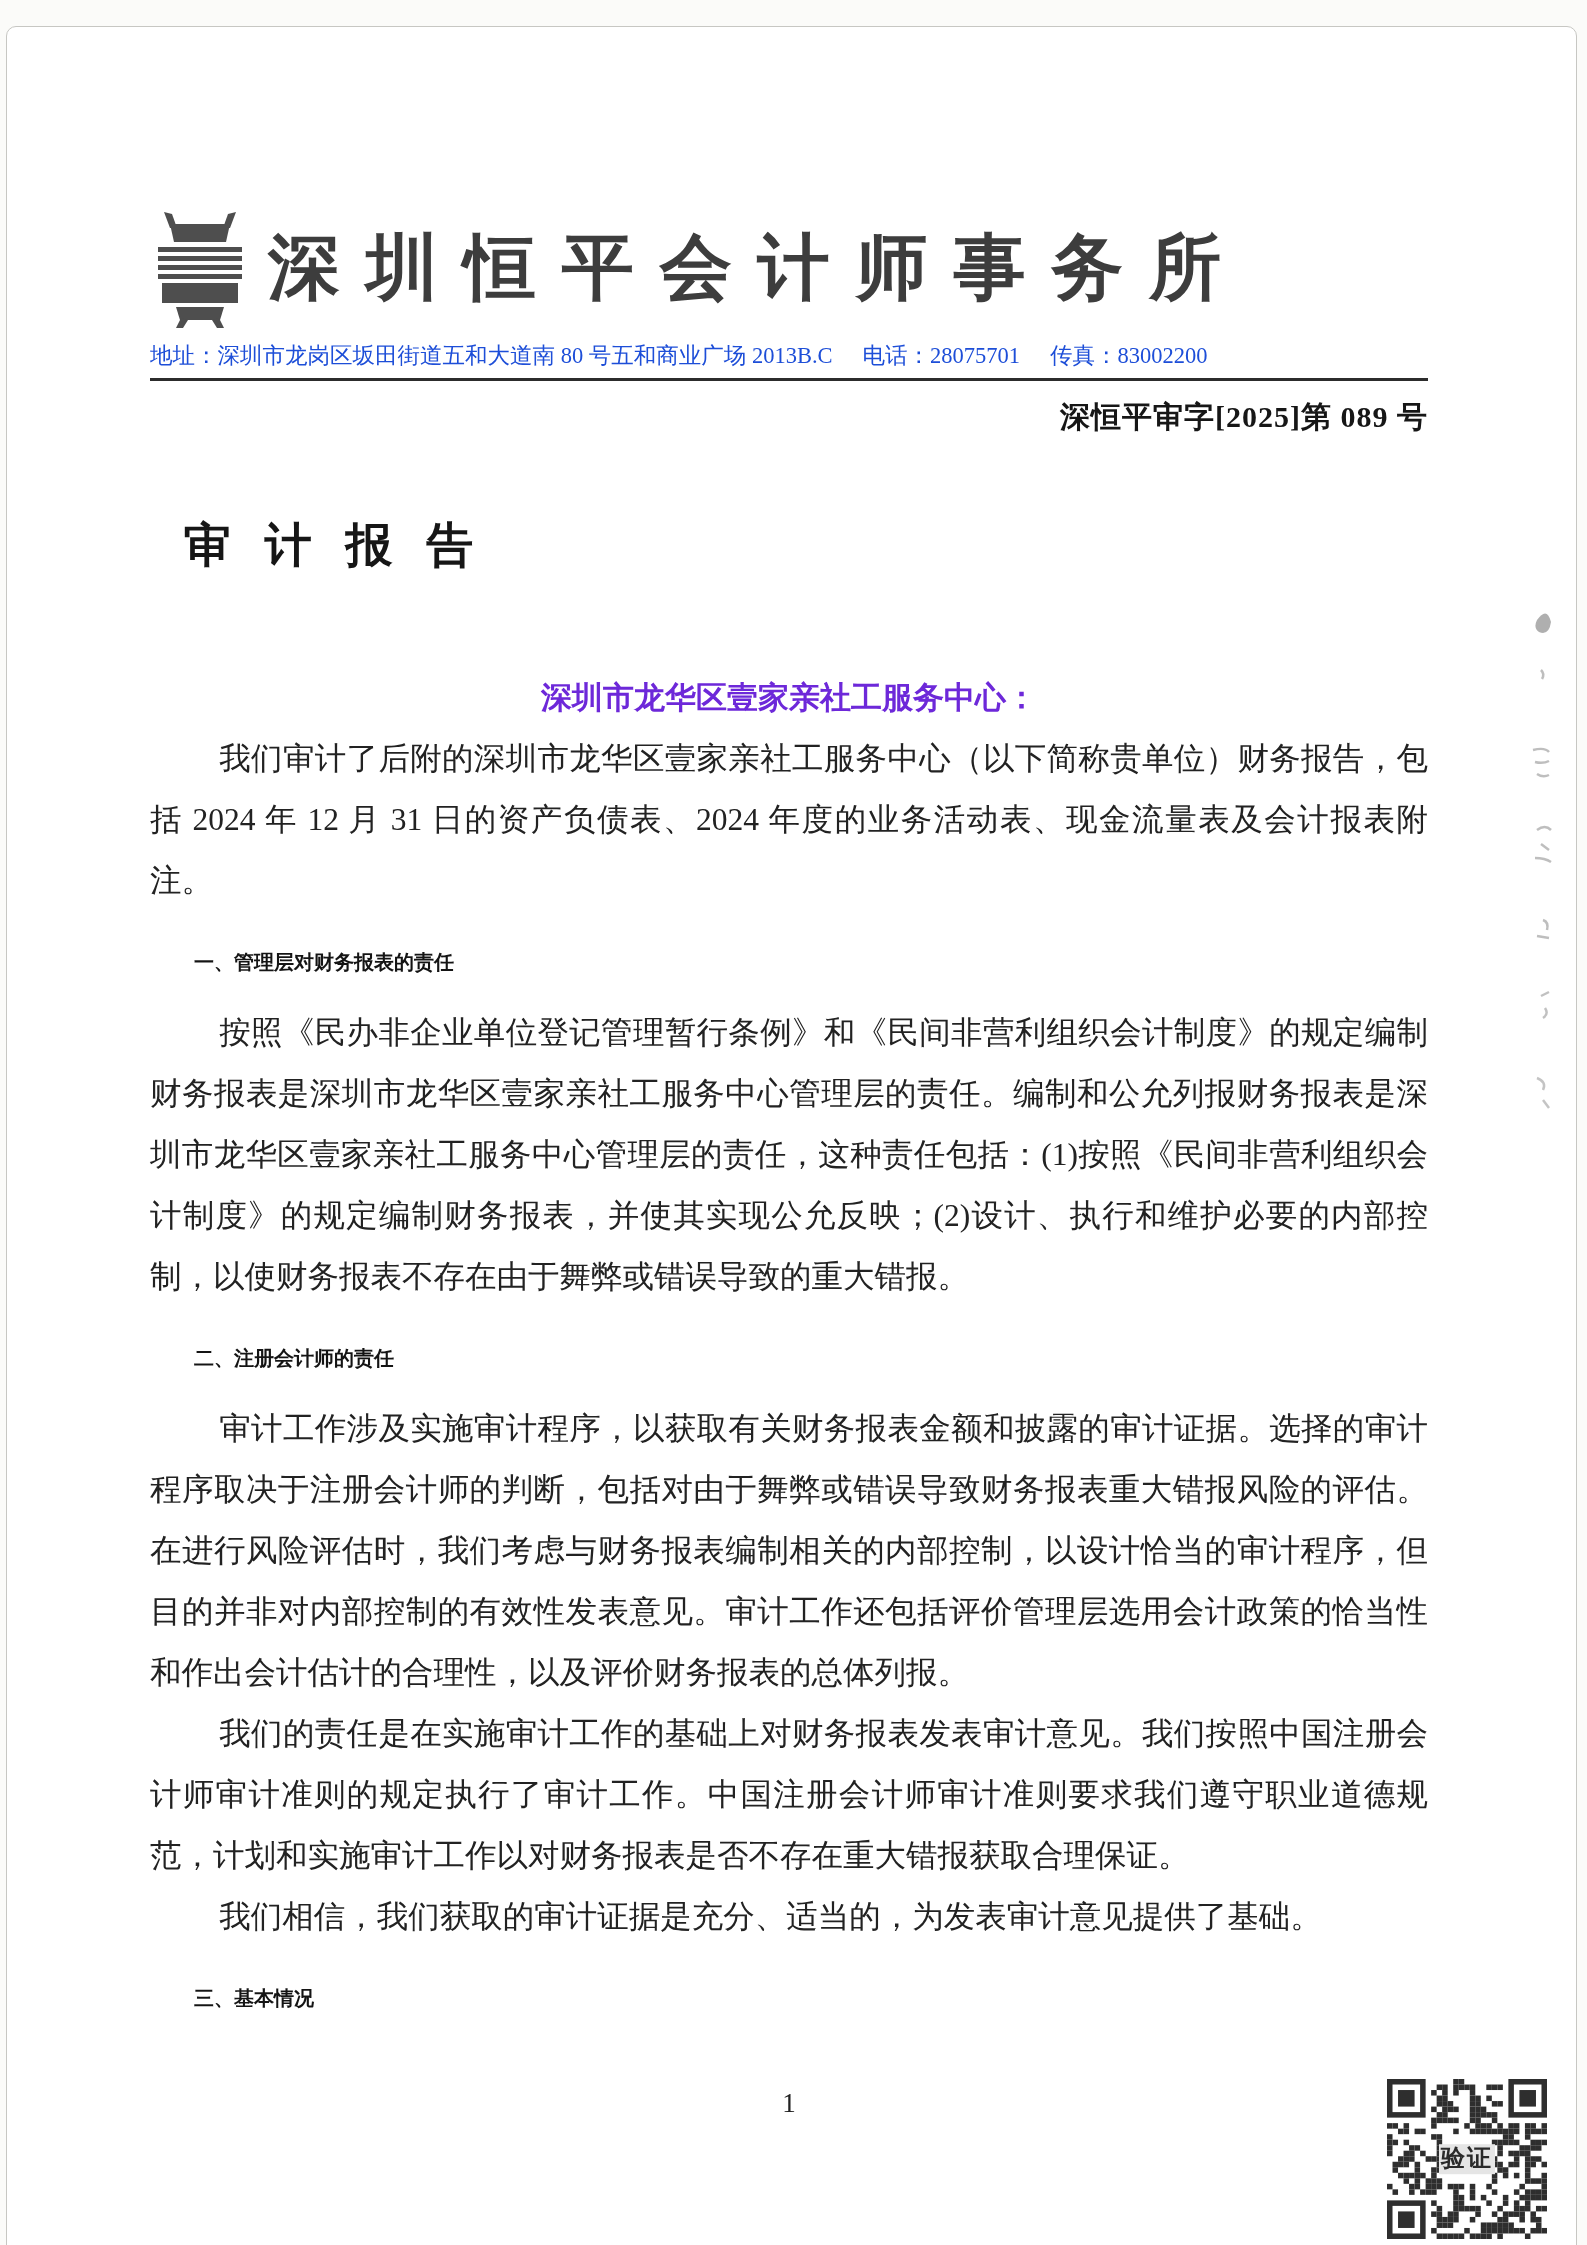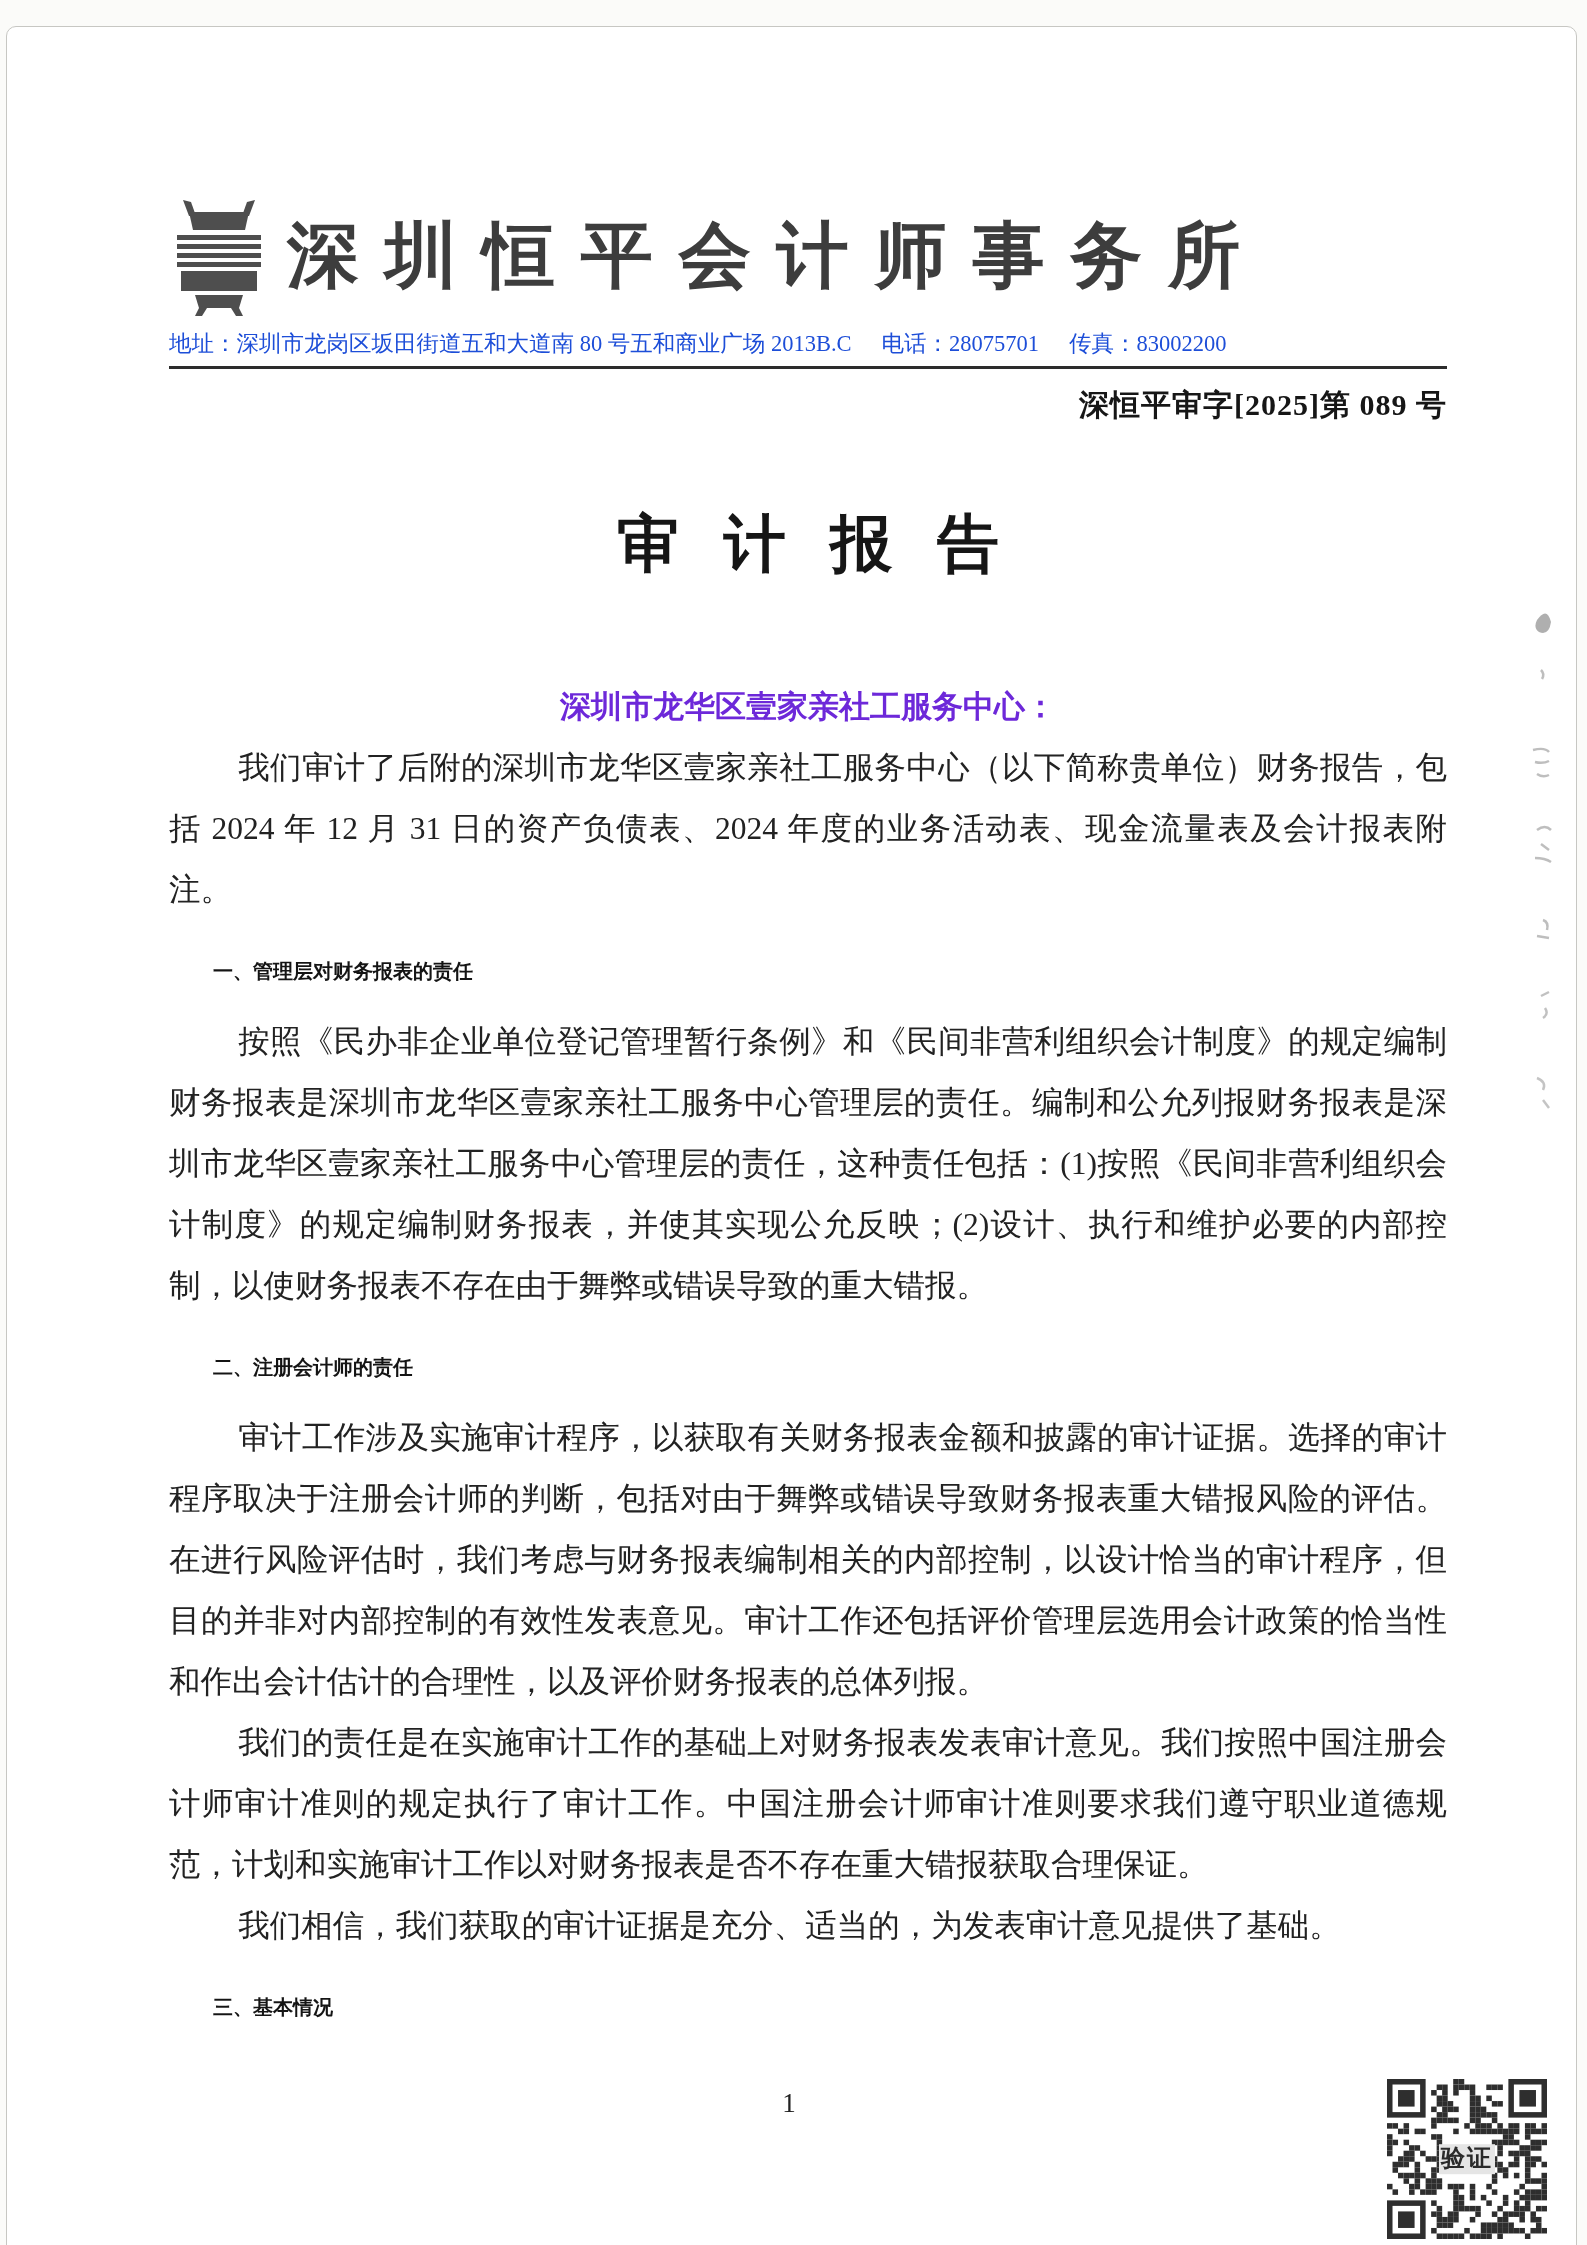--- a/index.html
+++ b/index.html
@@ -7,21 +7,21 @@
     width:1587px;height:2245px;position:relative;overflow:hidden;
     background:#fbfbf9;color:#1f1f1f;
     font-family:"Liberation Serif", serif;
   }
   .page-outline{
     position:absolute;left:6px;top:26px;right:10px;bottom:-12px;
     border:1px solid #c7c7c3;border-radius:10px 10px 0 0;
     background:#fff;pointer-events:none;
   }
   .content{
-    position:absolute;left:150px;top:0;width:1278px;margin-left:19px;
+    position:absolute;left:150px;top:12px;width:1278px;
   }
   
   .brandrow{margin-top:198px;display:flex;align-items:center;gap:18px;}
   .logo-svg{width:100px;height:118px;flex:0 0 auto;}
   .names{display:flex;flex-direction:column;}
   .firm-cn{
     font-size:72px;font-weight:600;letter-spacing:0.36em;
     white-space:nowrap;color:#3d3d3d;line-height:1.08;
   }
   .firm-en{
@@ -32,21 +32,21 @@
     margin-top:12px;padding-bottom:7px;border-bottom:3px solid #2c2c2c;
     font-size:22.5px;color:#1d4ed8;display:flex;align-items:baseline;white-space:nowrap;
   }
   .addr-gap{display:inline-block;width:30px;}
   .refno{
     margin-top:16px;text-align:right;font-weight:bold;font-size:30px;
     letter-spacing:1px;color:#161616;
   }
   
   .title{
-    margin:76px 0 0;text-align:center;font-size:62px;font-weight:bold;
+    margin:76px 0 0;text-align:left;font-size:47px;font-weight:bold;
     letter-spacing:0.72em;text-indent:0.72em;color:#161616;
   }
   .addressee{
     margin:90px 0 0;font-family:"Liberation Sans", sans-serif;
     font-weight:bold;font-size:31px;line-height:61px;color:#6d28d9;text-align:center;
   }
   p.body{
     margin:0;font-size:31.5px;line-height:61px;text-align:justify;
     text-indent:2.2em;color:#222;
   }

